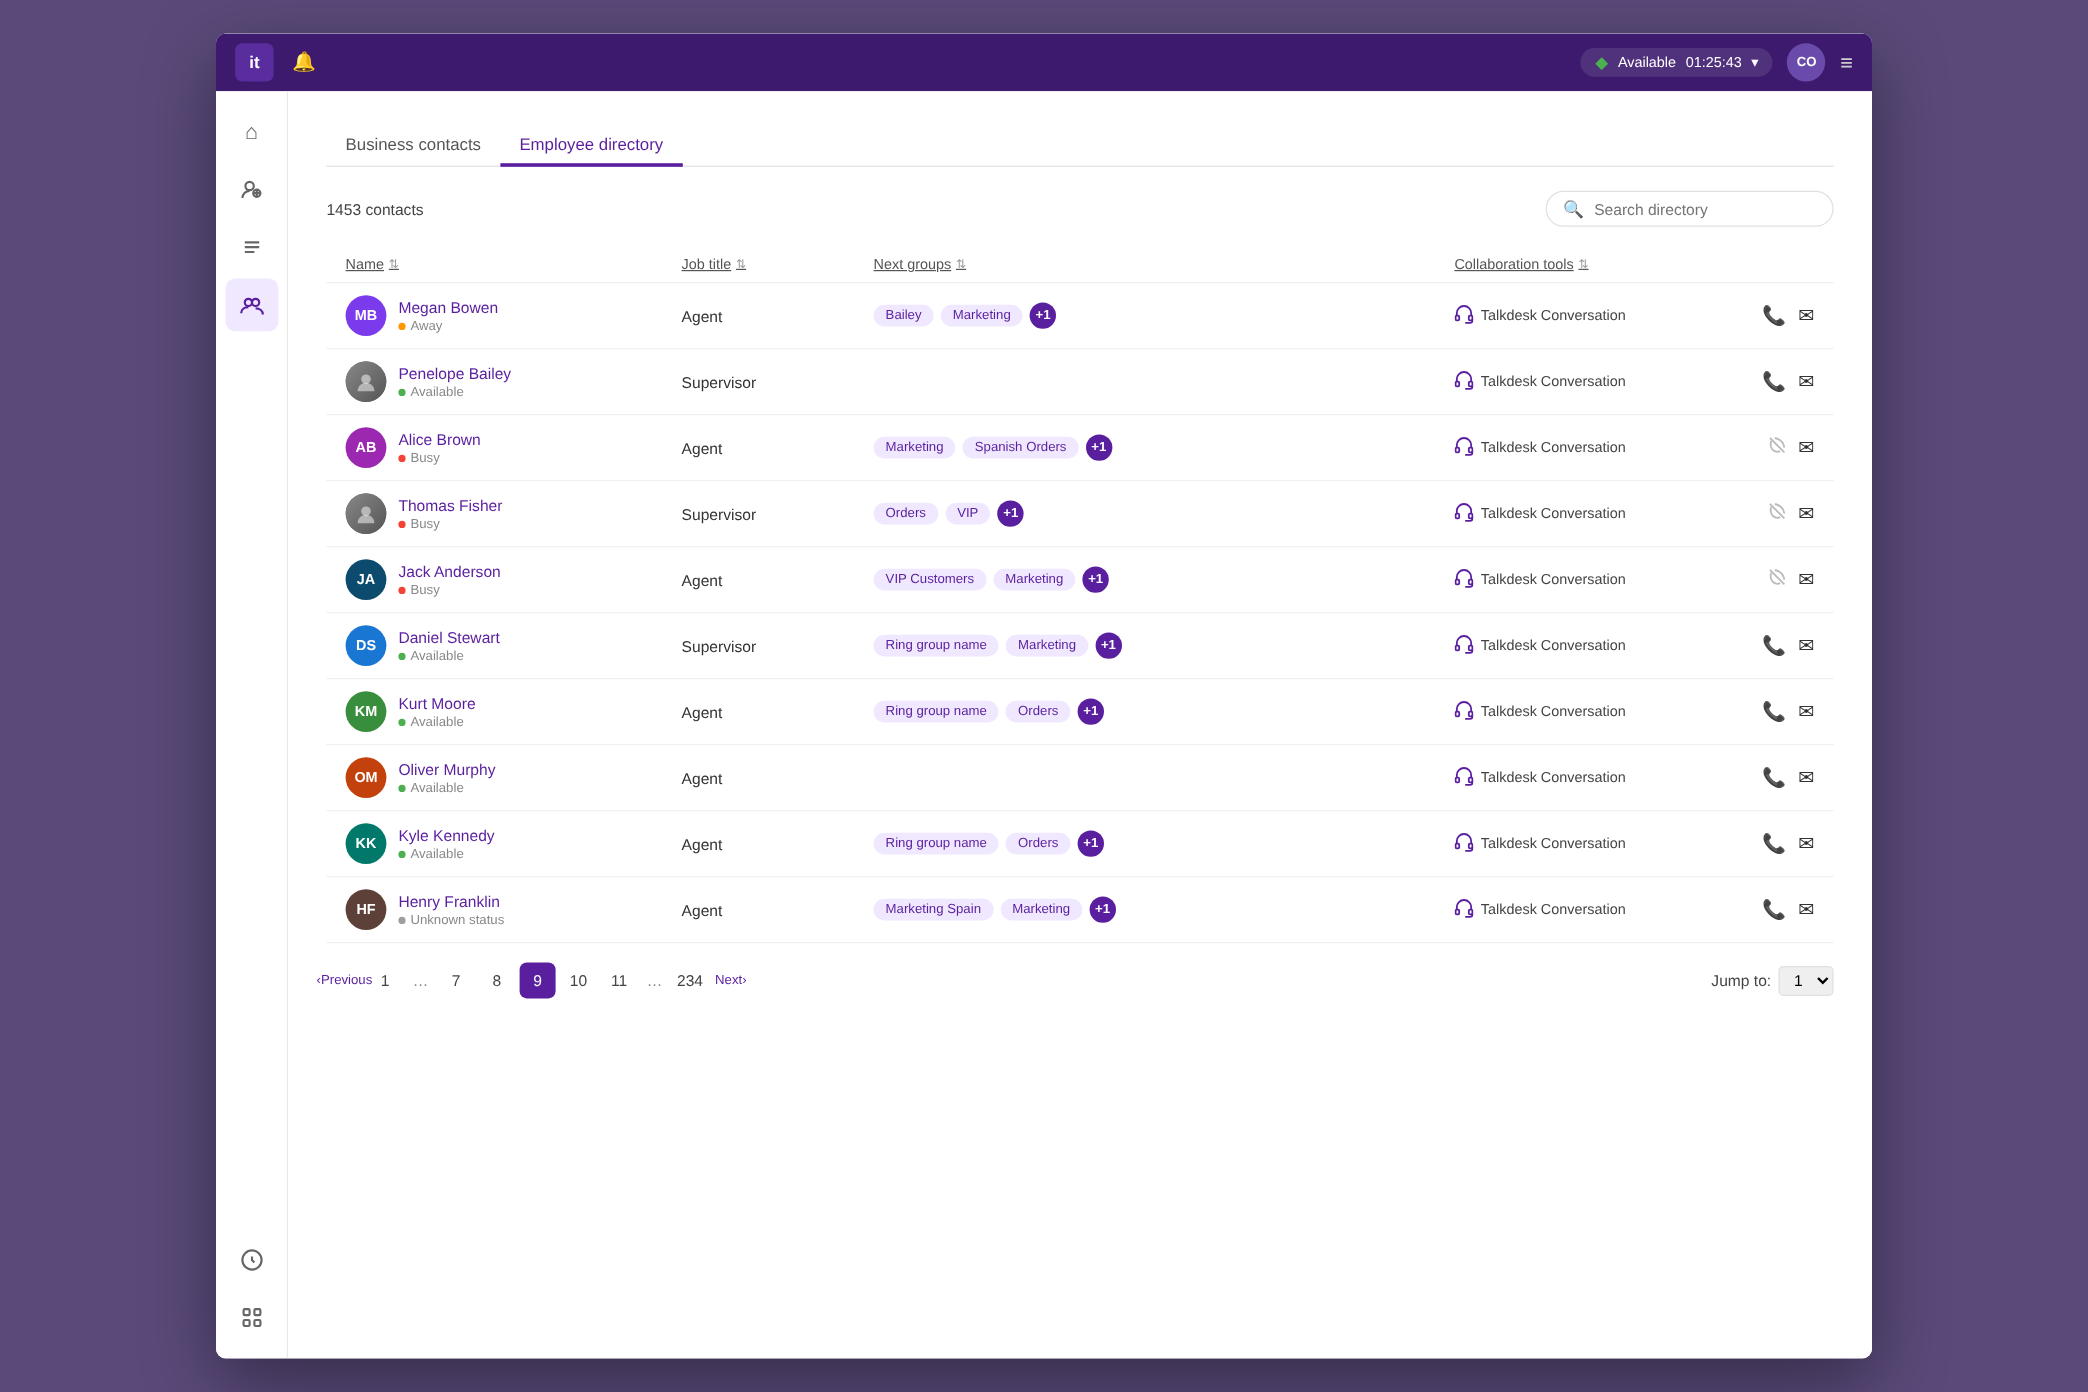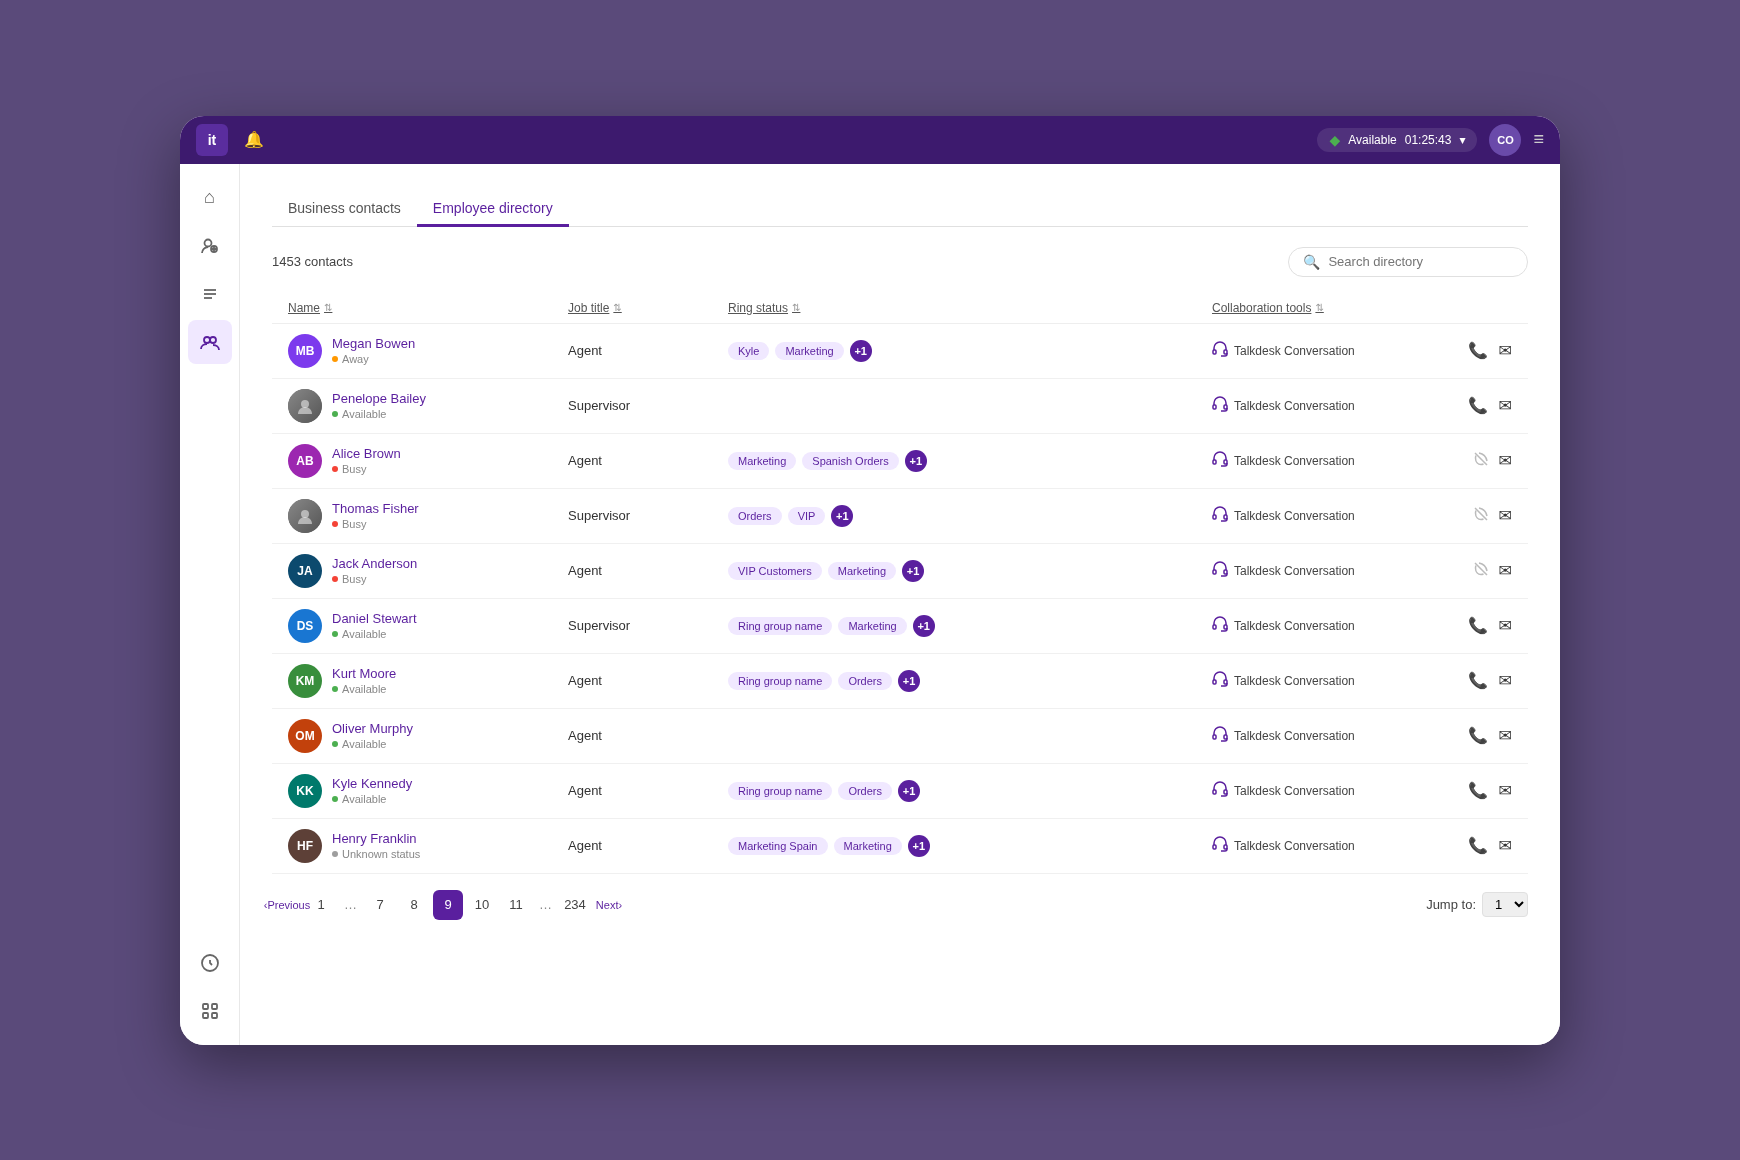--- a/index.html
+++ b/index.html
@@ -1,22 +1,22 @@
 <!DOCTYPE html>
 <html><head>
   <meta charset="utf-8">
   <style>
     * { box-sizing: border-box; margin: 0; padding: 0; }
     body { background: #5a4a7a; font-family: -apple-system, BlinkMacSystemFont, 'Segoe UI', sans-serif; display: flex; justify-content: center; align-items: center; min-height: 100vh; }
     
     .device-frame {
       width: 1380px;
-      height: 929px;
+      height: 1104px;
       background: #fff;
-      border-radius: 24px;
+      border-radius: 8px;
       overflow: hidden;
       box-shadow: 0 20px 60px rgba(0,0,0,0.4);
       display: flex;
       flex-direction: column;
     }
     
     
     .top-bar {
       background: #3d1a6e;
       height: 48px;
@@ -360,21 +360,21 @@
         <div class="table-header">
           <div class="col-header">
             <span>Name</span>
             <span class="sort-icon">⇅</span>
           </div>
           <div class="col-header">
             <span>Job title</span>
             <span class="sort-icon">⇅</span>
           </div>
           <div class="col-header">
-            <span>Ring status</span>
+            <span>Next groups</span>
             <span class="sort-icon">⇅</span>
           </div>
           <div class="col-header">
             <span>Collaboration tools</span>
             <span class="sort-icon">⇅</span>
           </div>
           <div></div>
         </div>
 
         <div id="table-body">
@@ -384,21 +384,21 @@
       <div class="contact-info">
         <span class="contact-name">Megan Bowen</span>
         <span class="contact-status">
           <span class="status-indicator status-away"></span>
           Away
         </span>
       </div>
     </div>
     <div class="job-title">Agent</div>
     <div class="ring-groups">
-                <span class="tag">Kyle</span>
+                <span class="tag">Bailey</span>
                 <span class="tag">Marketing</span>
                 <span class="tag-count">+1</span>
               </div>
     <div class="collab-tools">
       <span class="collab-icon">
         <svg width="16" height="16" viewBox="0 0 16 16" fill="none" stroke="#5a1f9e" stroke-width="1.5">
           <path d="M2 9V7a6 6 0 0112 0v2"></path>
           <rect x="1" y="9" width="3" height="4" rx="1"></rect>
           <rect x="12" y="9" width="3" height="4" rx="1"></rect>
           <path d="M15 12v1a2 2 0 01-2 2H9"></path>

